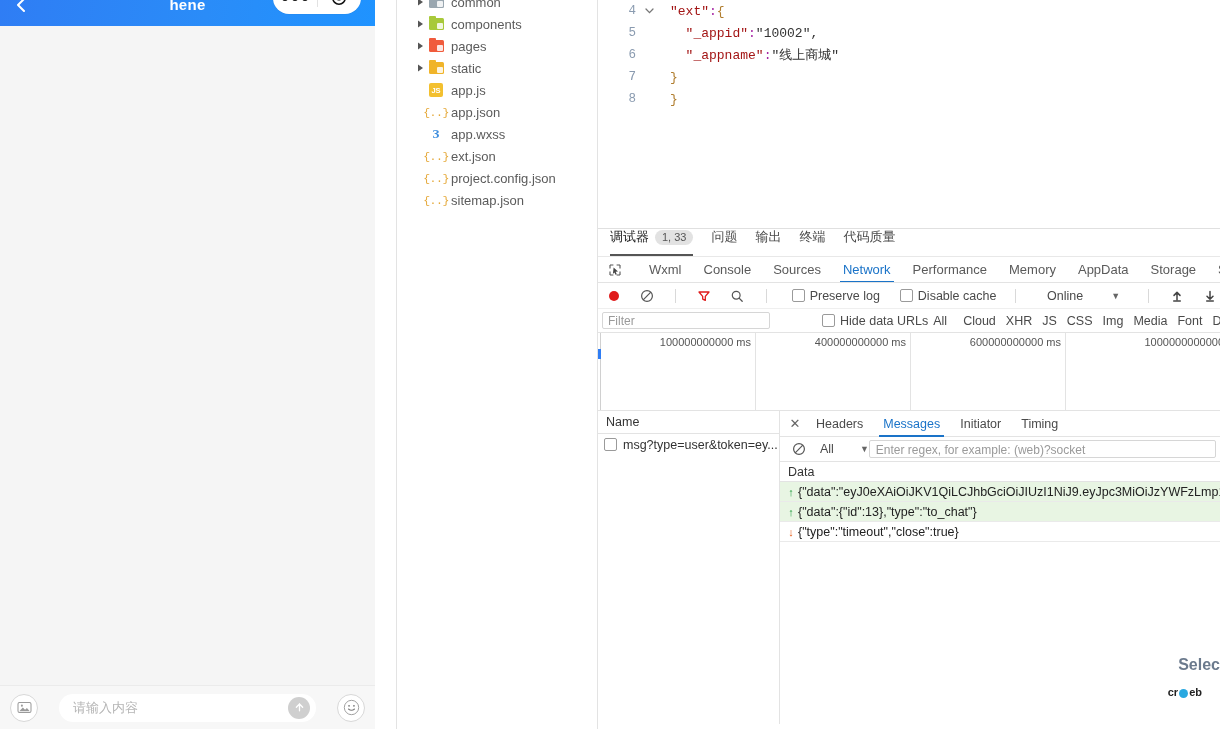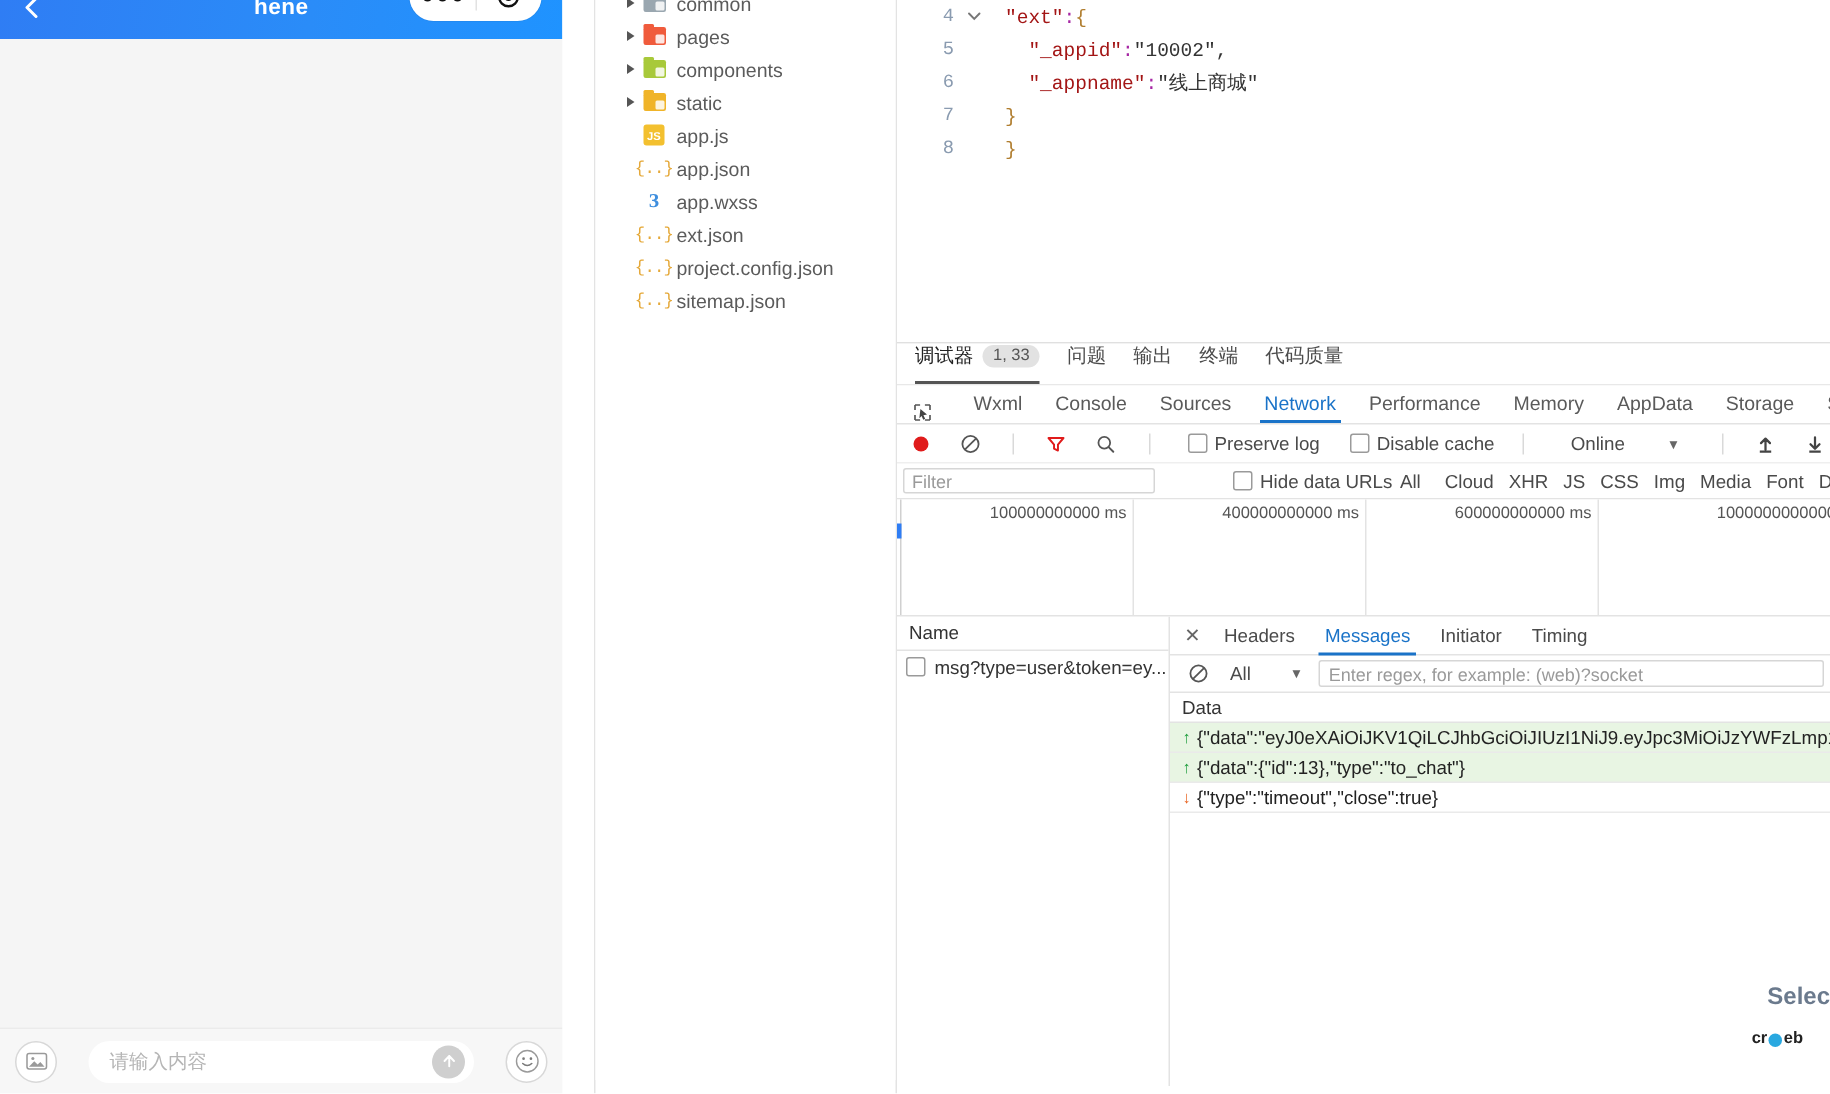--- a/index.html
+++ b/index.html
@@ -59,21 +59,21 @@
   .tok-brace{color:#b07d2e;}
 
   
   .devtools{position:absolute;left:598px;top:228px;width:622px;height:501px;background:#fff;border-top:1px solid #e0e0e0;overflow:hidden;}
   .panel-tabs{height:28px;display:flex;align-items:flex-end;padding-left:12px;gap:18px;border-bottom:1px solid #e8e8e8;box-sizing:border-box;background:#fff;}
   .panel-tab{display:flex;align-items:center;gap:6px;font-size:13px;color:#4b4b4b;padding-bottom:10px;position:relative;white-space:nowrap;}
   .panel-tab.active{color:#222;}
   .panel-tab.active::after{content:"";position:absolute;left:0;right:0;bottom:0;height:2px;background:#555;}
   .badge{background:#e2e2e2;color:#555;border-radius:9px;font-size:11px;padding:1px 7px;line-height:13px;}
 
-  .dt-tabs{height:26px;display:flex;align-items:flex-end;border-bottom:1px solid #e3e3e3;box-sizing:border-box;padding-left:6px;background:#fff;white-space:nowrap;overflow:hidden;}
+  .dt-tabs{height:26px;display:flex;align-items:center;border-bottom:1px solid #e3e3e3;box-sizing:border-box;padding-left:6px;background:#fff;white-space:nowrap;overflow:hidden;}
   .dt-inspect{width:22px;flex:0 0 22px;display:flex;align-items:center;justify-content:center;}
   .dt-sep{width:1px;height:14px;background:#d9d9d9;margin:0 6px;}
   .dt-tab{font-size:13px;color:#5a5a5a;padding:0 11px;height:26px;line-height:26px;position:relative;}
   .dt-tab.active{color:#1a73c8;}
   .dt-tab.active::after{content:"";position:absolute;left:8px;right:8px;bottom:0;height:2px;background:#1a73c8;}
 
   .net-toolbar{height:26px;display:flex;align-items:center;gap:14px;padding-left:6px;border-bottom:1px solid #efefef;box-sizing:border-box;}
   .tb-btn{width:26px;height:26px;display:flex;align-items:center;justify-content:center;}
   .tb-sep{width:1px;height:14px;background:#d9d9d9;margin:0 5px;}
   .chk{display:flex;align-items:center;gap:5px;font-size:12.5px;color:#4a4a4a;margin-left:6px;white-space:nowrap;}
@@ -100,21 +100,21 @@
 
   .detail{flex:1;position:relative;overflow:hidden;}
   .detail-tabs{height:26px;display:flex;align-items:center;border-bottom:1px solid #e3e3e3;box-sizing:border-box;padding-left:4px;}
   .dclose{width:22px;display:flex;align-items:center;justify-content:center;color:#666;font-size:13px;}
   .dtab{font-size:12.5px;color:#4a4a4a;padding:0 10px;height:26px;line-height:26px;position:relative;}
   .dtab.active{color:#1a73c8;}
   .dtab.active::after{content:"";position:absolute;left:6px;right:6px;bottom:0;height:2px;background:#1a73c8;}
   .msg-filter{height:25px;display:flex;align-items:center;gap:0;border-bottom:1px solid #e3e3e3;box-sizing:border-box;padding-left:6px;}
   .mf-all{font-size:12.5px;color:#4a4a4a;margin-left:8px;}
   .mf-caret{margin-left:26px;color:#666;font-size:9px;}
-  .mf-input{flex:1;height:18px;margin-left:10px;margin-right:4px;border:1px solid #d6d6d6;border-radius:2px;padding:0 6px;box-sizing:border-box;font-size:12px;color:#9a9a9a;line-height:18px;}
+  .mf-input{flex:1;height:18px;margin-right:4px;border:1px solid #d6d6d6;border-radius:2px;padding:0 6px;box-sizing:border-box;font-size:12px;color:#9a9a9a;line-height:18px;}
   .data-hdr{height:20px;display:flex;align-items:center;padding-left:8px;font-size:12.5px;color:#333;border-bottom:1px solid #e3e3e3;box-sizing:border-box;}
   .data-row{height:20px;display:flex;align-items:center;padding-left:4px;font-size:12.5px;color:#222;white-space:nowrap;overflow:hidden;border-bottom:1px solid #eaeaea;box-sizing:border-box;font-family:"Liberation Sans",sans-serif;}
   .data-row.sent{background:#e8f5e3;}
   .data-row.recv{background:#fff;}
   .dir{width:14px;flex:0 0 14px;text-align:center;font-weight:700;font-size:11px;}
   .dir.up{color:#1f9d3d;}
   .dir.down{color:#e8601c;}
 
   .select-msg{position:absolute;right:0;bottom:50px;font-size:16px;color:#6b7a8d;font-weight:700;white-space:nowrap;}
   .watermark{position:absolute;right:18px;bottom:26px;display:flex;align-items:center;gap:1px;font-size:11px;font-weight:700;color:#222;font-family:"Liberation Sans",sans-serif;}
@@ -194,38 +194,38 @@
         </span>
         <span class="lbl">common</span>
       </div>
       <div class="tree-row">
         <span class="arrow">
           <svg width="7" height="8" viewBox="0 0 7 8">
             <path d="M1 0.6 L6 4 L1 7.4 Z" fill="#555"></path>
           </svg>
         </span>
         <span class="ic">
+          <span class="folder" style="background:#a8c93a">
+            <span class="tag"></span>
+          </span>
+        </span>
+        <span class="lbl">components</span>
+      </div>
+      <div class="tree-row">
+        <span class="arrow">
+          <svg width="7" height="8" viewBox="0 0 7 8">
+            <path d="M1 0.6 L6 4 L1 7.4 Z" fill="#555"></path>
+          </svg>
+        </span>
+        <span class="ic">
           <span class="folder" style="background:#f05b3c">
             <span class="tag"></span>
           </span>
         </span>
         <span class="lbl">pages</span>
-      </div>
-      <div class="tree-row">
-        <span class="arrow">
-          <svg width="7" height="8" viewBox="0 0 7 8">
-            <path d="M1 0.6 L6 4 L1 7.4 Z" fill="#555"></path>
-          </svg>
-        </span>
-        <span class="ic">
-          <span class="folder" style="background:#a8c93a">
-            <span class="tag"></span>
-          </span>
-        </span>
-        <span class="lbl">components</span>
       </div>
       <div class="tree-row">
         <span class="arrow">
           <svg width="7" height="8" viewBox="0 0 7 8">
             <path d="M1 0.6 L6 4 L1 7.4 Z" fill="#555"></path>
           </svg>
         </span>
         <span class="ic">
           <span class="folder" style="background:#f0b429">
             <span class="tag"></span>

